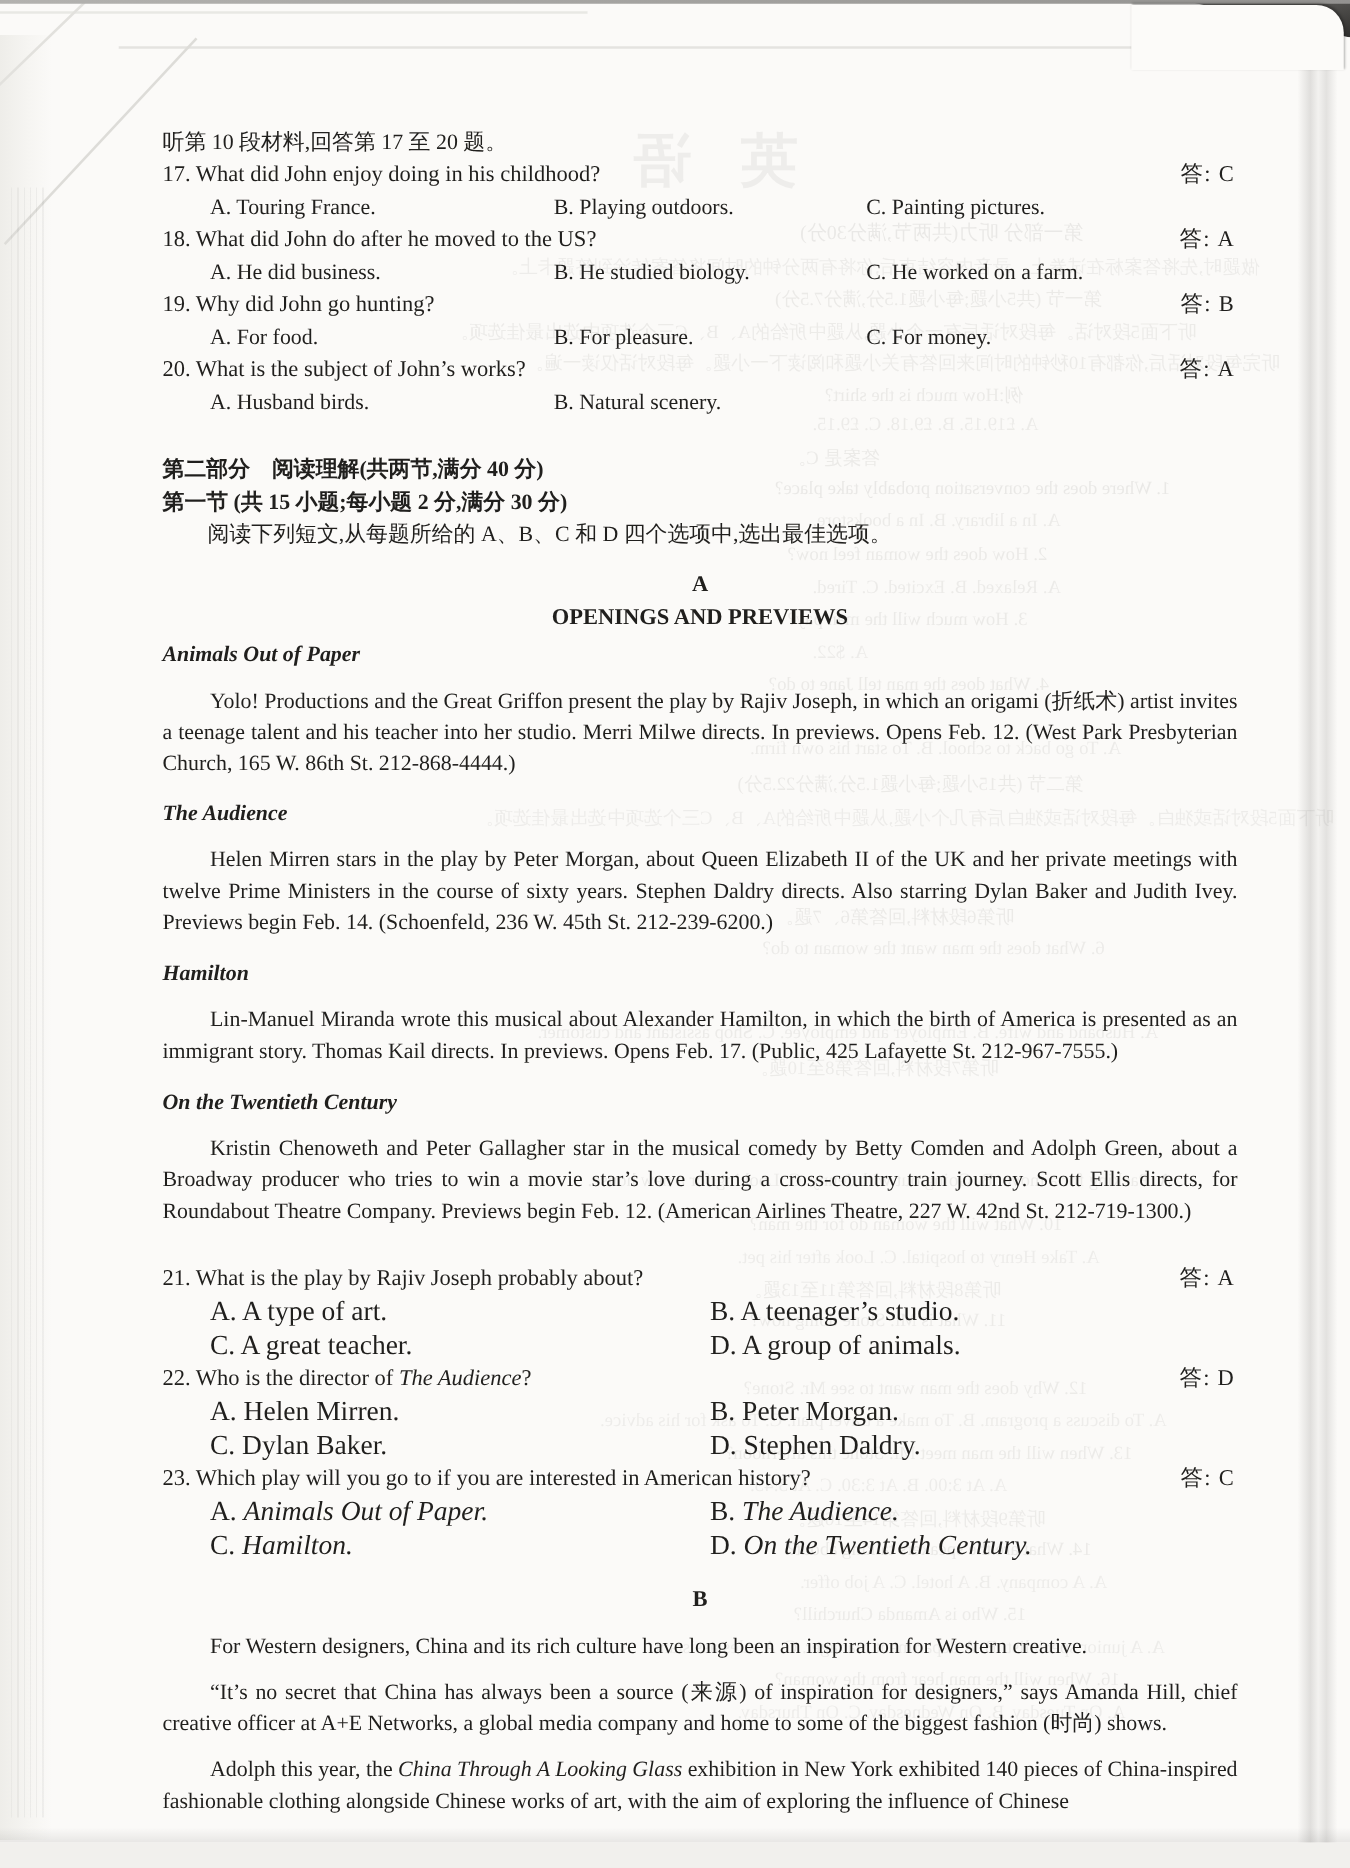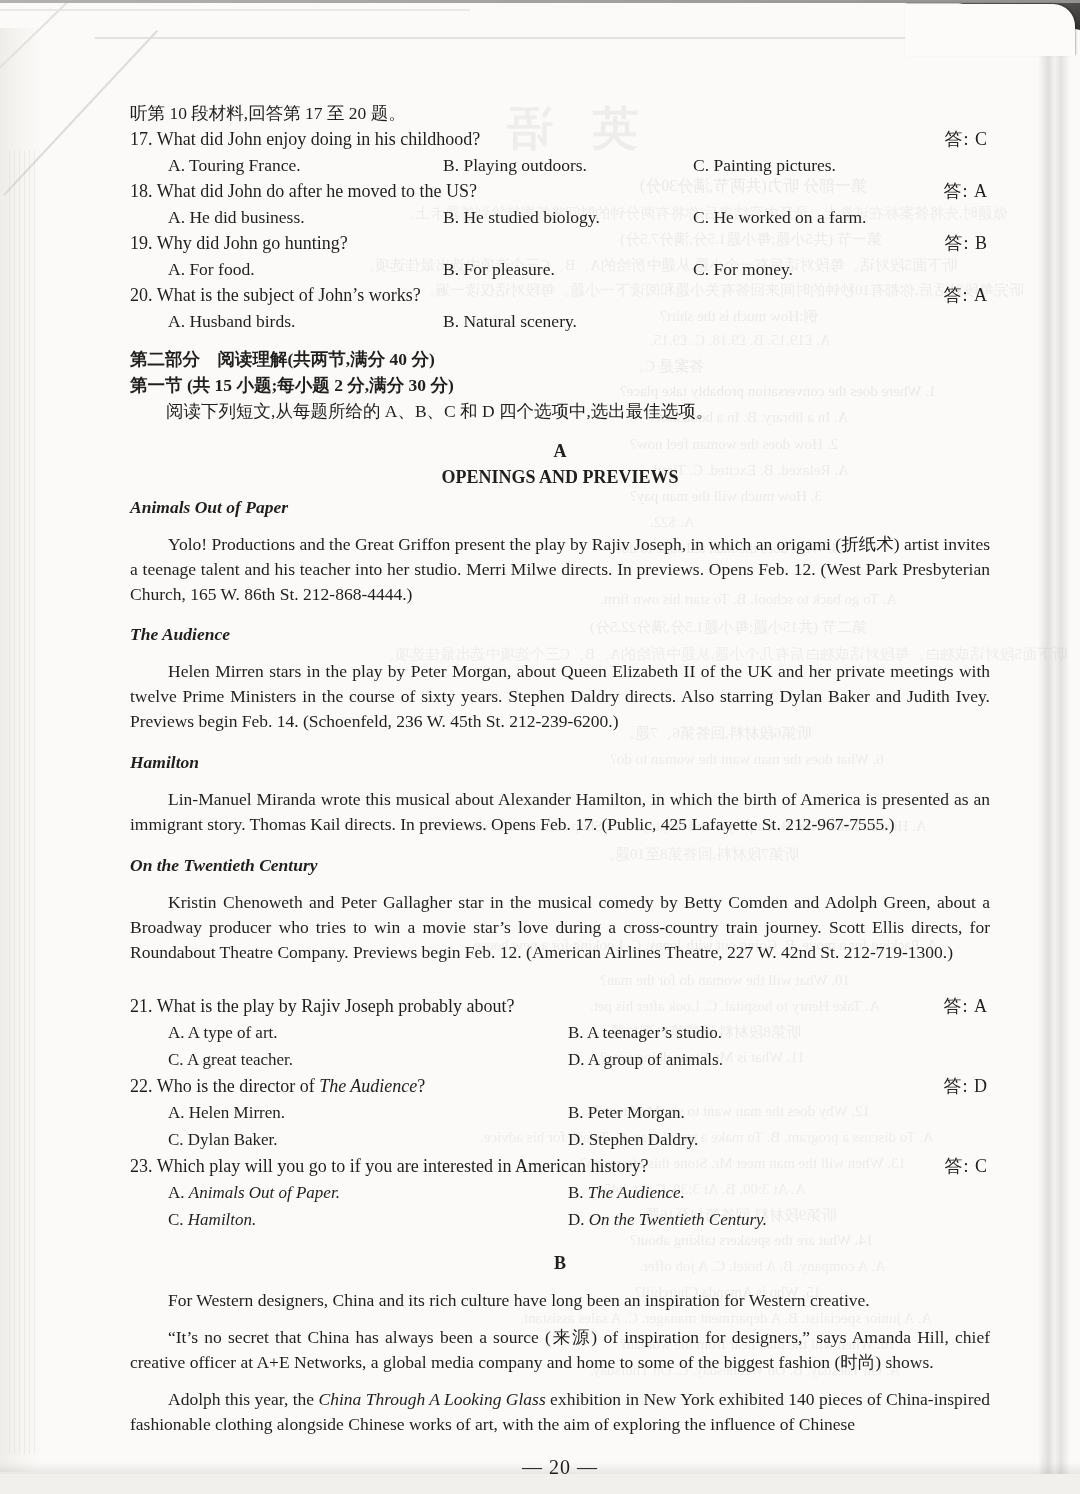--- a/index.html
+++ b/index.html
@@ -28,28 +28,28 @@
   .below-page{position:absolute;left:0;right:0;bottom:0;height:20px;background:#f1f0ed;z-index:4;}
   
   .ghost-layer{position:absolute;inset:0;z-index:1;}
   .ghost{position:absolute;transform:scaleX(-1);color:#85837f;white-space:nowrap;filter:blur(0.45px);}
   
   .content{position:absolute;left:130px;top:100px;width:860px;z-index:2;}
   .line{font-size:17.5px;line-height:26px;}
   .qrow{position:relative;font-size:18px;line-height:26px;}
   .ans{position:absolute;right:2px;top:0;letter-spacing:1px;}
   .opts3{display:grid;grid-template-columns:275px 250px 1fr;padding-left:38px;font-size:17.5px;line-height:26px;}
-  .opts2{display:grid;grid-template-columns:400px 1fr;padding-left:38px;font-size:17px;line-height:27px;}
+  .opts2{display:grid;grid-template-columns:400px 1fr;padding-left:38px;font-size:22px;line-height:27px;}
   .cn-bold{font-weight:bold;}
   .center{text-align:center;font-weight:bold;font-size:18px;line-height:26px;}
   .play-title{font-weight:bold;font-style:italic;font-size:17.5px;line-height:26px;}
   .para{font-size:17.5px;line-height:25px;text-align:justify;text-indent:38px;margin-top:12px;}
   .indent1{text-indent:36px;}
   .it{font-style:italic;}
-  .mt28{margin-top:12px;} .mt17{margin-top:17px;} .mt16{margin-top:28px;}
+  .mt28{margin-top:28px;} .mt17{margin-top:17px;} .mt16{margin-top:28px;}
   .mt15{margin-top:15px;} .mt14{margin-top:14px;} .mt4{margin-top:4px;}
   .pagenum{margin-top:17px;text-align:center;font-size:20px;line-height:26px;letter-spacing:1px;}
 </style>
 </head>
 <body>
 
 <div class="scan">
 
   <div class="ghost-layer" id="ghost-layer">
       <span class="ghost" style="left: 492px; top: 98px; font-size: 46px; opacity: 0.1; font-weight: bold; letter-spacing: 14px;">英 语</span>

